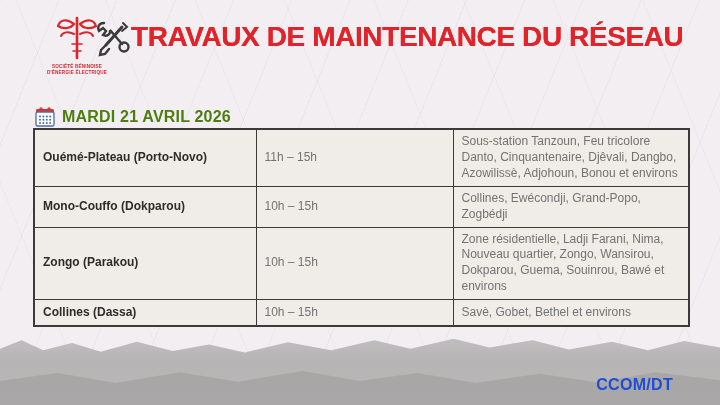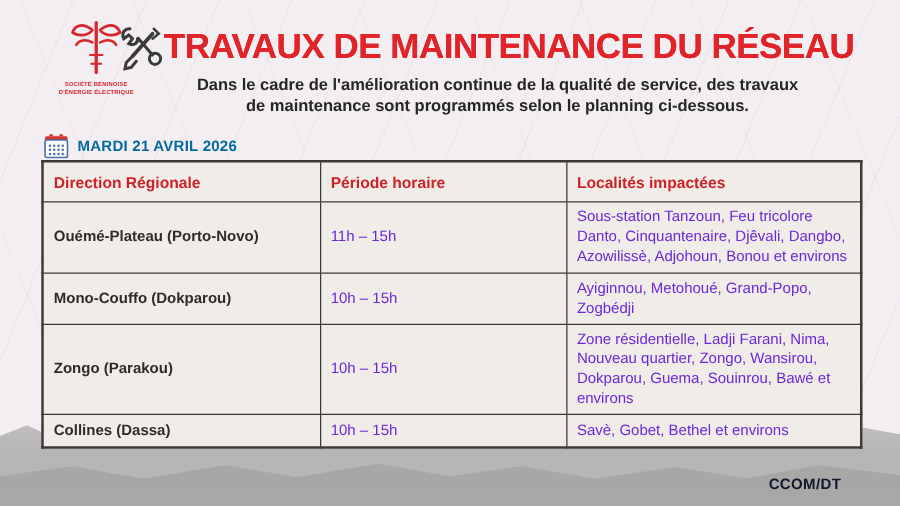--- a/index.html
+++ b/index.html
@@ -37,45 +37,45 @@
     text-shadow:0 0 0 #e0242a;
   }
   .subtitle{
     position:absolute;left:105px;top:60px;width:586px;text-align:center;
     color:#262626;font-size:13.2px;font-weight:bold;line-height:1.28;
   }
   .subtitle div{white-space:nowrap;}
 
   
   .date-row{position:absolute;left:35px;top:106px;display:flex;align-items:center;gap:7px;}
-  .date-label{color:#0369a1;font-size:12px;font-weight:bold;letter-spacing:.2px;}
+  .date-label{color:#4d7c0f;font-size:16px;font-weight:bold;letter-spacing:.2px;}
 
   
   table.sched{
     position:absolute;left:33px;top:128px;width:655px;
     border-collapse:collapse;table-layout:fixed;
     background:#f0ece7;
   }
   table.sched,.sched th,.sched td{border:1.6px solid #3c3a39;}
   table.sched{border-width:2px;}
   .sched th{
     color:#cf2128;font-size:12.5px;font-weight:bold;text-align:left;
     padding:4px 8px;height:23px;
   }
   .sched td{
-    color:#6d28d9;font-size:12px;padding:4px 8px;vertical-align:middle;
+    color:#737373;font-size:12px;padding:4px 8px;vertical-align:middle;
     line-height:1.32;
   }
   .sched td.region{font-weight:bold;color:#2e2c2a;}
   tr.h57 td{height:48px;} tr.h27 td{height:18px;} tr.h56 td{height:47px;} tr.h26 td{height:17px;}
 
   
   .signature{
     position:absolute;right:47px;bottom:11px;
-    color:#0f172a;font-size:12px;font-weight:bold;letter-spacing:.3px;
+    color:#1d4ed8;font-size:16px;font-weight:bold;letter-spacing:.3px;
   }
 </style>
 </head>
 <body>
 
 <div class="poster">
   <div class="bg-lines"></div>
   <div class="bottom-band"></div>
   <div class="bottom-band2"></div>
 
@@ -103,24 +103,20 @@
         <path d="M10 4 C5 4, 3 8, 5 12 L9 9 L12 12 L9 16 C13 18, 17 15, 16 11 L28 25"></path>
         <circle cx="30" cy="28" r="4.5"></circle>
         <path d="M28 8 L12 26" stroke-width="3"></path>
         <path d="M12 26 L7 31 L6 36 L11 35 L15 30"></path>
         <path d="M29 4 L33 8 L28 12" stroke-width="2"></path>
       </g>
     </svg>
   </div>
 
   <div class="title">TRAVAUX DE MAINTENANCE DU RÉSEAU</div>
-  <div class="subtitle">
-    <div>Dans le cadre de l'amélioration continue de la qualité de service, des travaux</div>
-    <div>de maintenance sont programmés selon le planning ci-dessous.</div>
-  </div>
 
   <div class="date-row">
     <svg width="20" height="21" viewBox="0 0 20 21">
       <path d="M5 3 C5 1.5, 7 1.5, 7 3 M13 3 C13 1.5, 15 1.5, 15 3" stroke="#d8332e" fill="none" stroke-width="1.4"></path>
       <rect x="1" y="3" width="18" height="5" rx="1.5" fill="#d8332e"></rect>
       <rect x="1" y="6" width="18" height="14" rx="1.5" fill="#fdfdfd" stroke="#4a6ea9" stroke-width="1.3"></rect>
       <g fill="#4a6ea9">
         <circle cx="5" cy="10.5" r="1"></circle>
           <circle cx="8.4" cy="10.5" r="1"></circle>
           <circle cx="11.8" cy="10.5" r="1"></circle>
@@ -138,34 +134,29 @@
     <span class="date-label">MARDI 21 AVRIL 2026</span>
   </div>
 
   <table class="sched">
     <colgroup>
         <col style="width:222px">
         <col style="width:197px">
         <col style="width:236px">
       </colgroup>
     <tbody>
-        <tr>
-      <th>Direction Régionale</th>
-      <th>Période horaire</th>
-      <th>Localités impactées</th>
-    </tr>
     <tr class="h57">
       <td class="region">Ouémé-Plateau (Porto-Novo)</td>
       <td>11h – 15h</td>
       <td>Sous-station Tanzoun, Feu tricolore Danto, Cinquantenaire, Djêvali, Dangbo, Azowilissè, Adjohoun, Bonou et environs</td>
     </tr>
     <tr class="h26">
       <td class="region">Mono-Couffo (Dokparou)</td>
       <td>10h – 15h</td>
-      <td>Ayiginnou, Metohoué, Grand-Popo, Zogbédji</td>
+      <td>Collines, Ewécondji, Grand-Popo, Zogbédji</td>
     </tr>
     <tr class="h56">
       <td class="region">Zongo (Parakou)</td>
       <td>10h – 15h</td>
       <td>Zone résidentielle, Ladji Farani, Nima, Nouveau quartier, Zongo, Wansirou, Dokparou, Guema, Souinrou, Bawé et environs</td>
     </tr>
     <tr class="h26">
       <td class="region">Collines (Dassa)</td>
       <td>10h – 15h</td>
       <td>Savè, Gobet, Bethel et environs</td>

